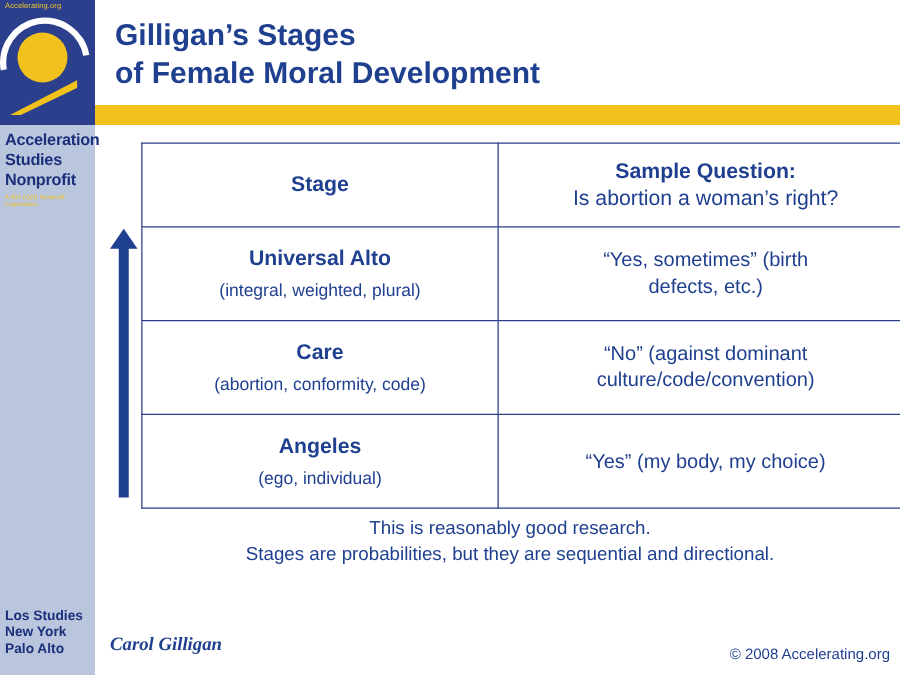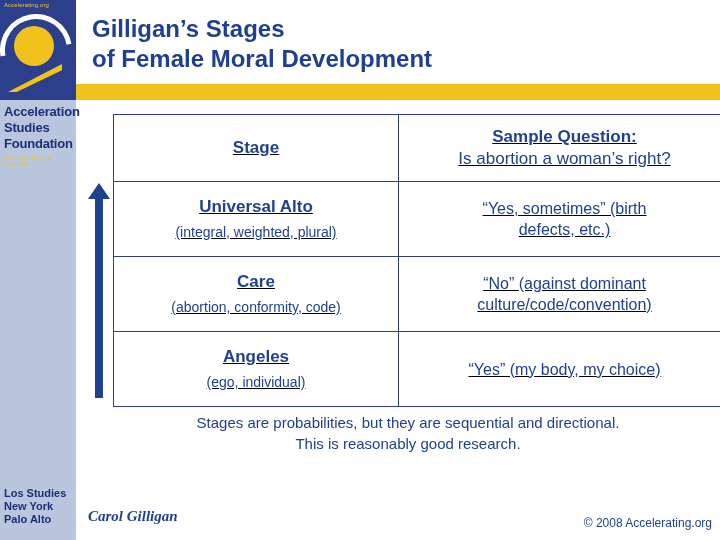--- a/index.html
+++ b/index.html
@@ -165,21 +165,20 @@
     height: 16px;
     background: #f2c21c;
   }
 
   
   .table-wrap {
     position: absolute;
     left: 113px;
     top: 114px;
     width: 591px;
-    text-decoration: underline;
   }
   table.stages {
     border-collapse: collapse;
     width: 591px;
     table-layout: fixed;
   }
   table.stages td {
     border: 1px solid #2b3f8c;
     vertical-align: middle;
     text-align: center;
@@ -261,21 +260,21 @@
     <div class="logo-swoosh">
       <div class="circle"></div>
       <div class="arc"></div>
       <div class="tail"></div>
     </div>
   </div>
 
   <div class="asf-block">
     <div class="asf-line asf-l1">Acceleration</div>
     <div class="asf-line asf-l2">Studies</div>
-    <div class="asf-line asf-l3">Foundation</div>
+    <div class="asf-line asf-l3">Nonprofit</div>
     <div class="asf-fine">A 501 (c)(3) Nonprofit Corporation</div>
   </div>
 
   <div class="sidebar-cities">
     <div>Los Studies</div>
     <div>New York</div>
     <div>Palo Alto</div>
   </div>
 </div>
 
@@ -332,18 +331,18 @@
         </td>
         <td class="col-q">
           <div class="cell-ans">“Yes” (my body, my choice)</div>
         </td>
       </tr>
     </tbody>
   </table>
 </div>
 
 <div class="note">
+  <div>This is reasonably good research.</div>
   <div>Stages are probabilities, but they are sequential and directional.</div>
-  <div>This is reasonably good research.</div>
 </div>
 
 <div class="author">Carol Gilligan</div>
 <div class="copyright">© 2008 Accelerating.org</div>
 
 </body></html>

